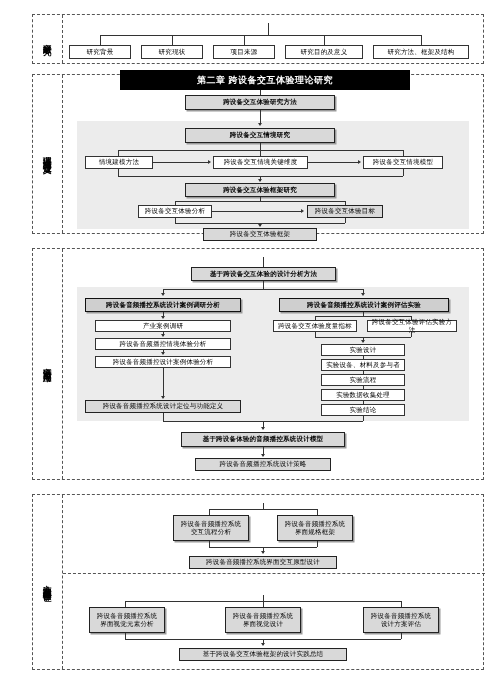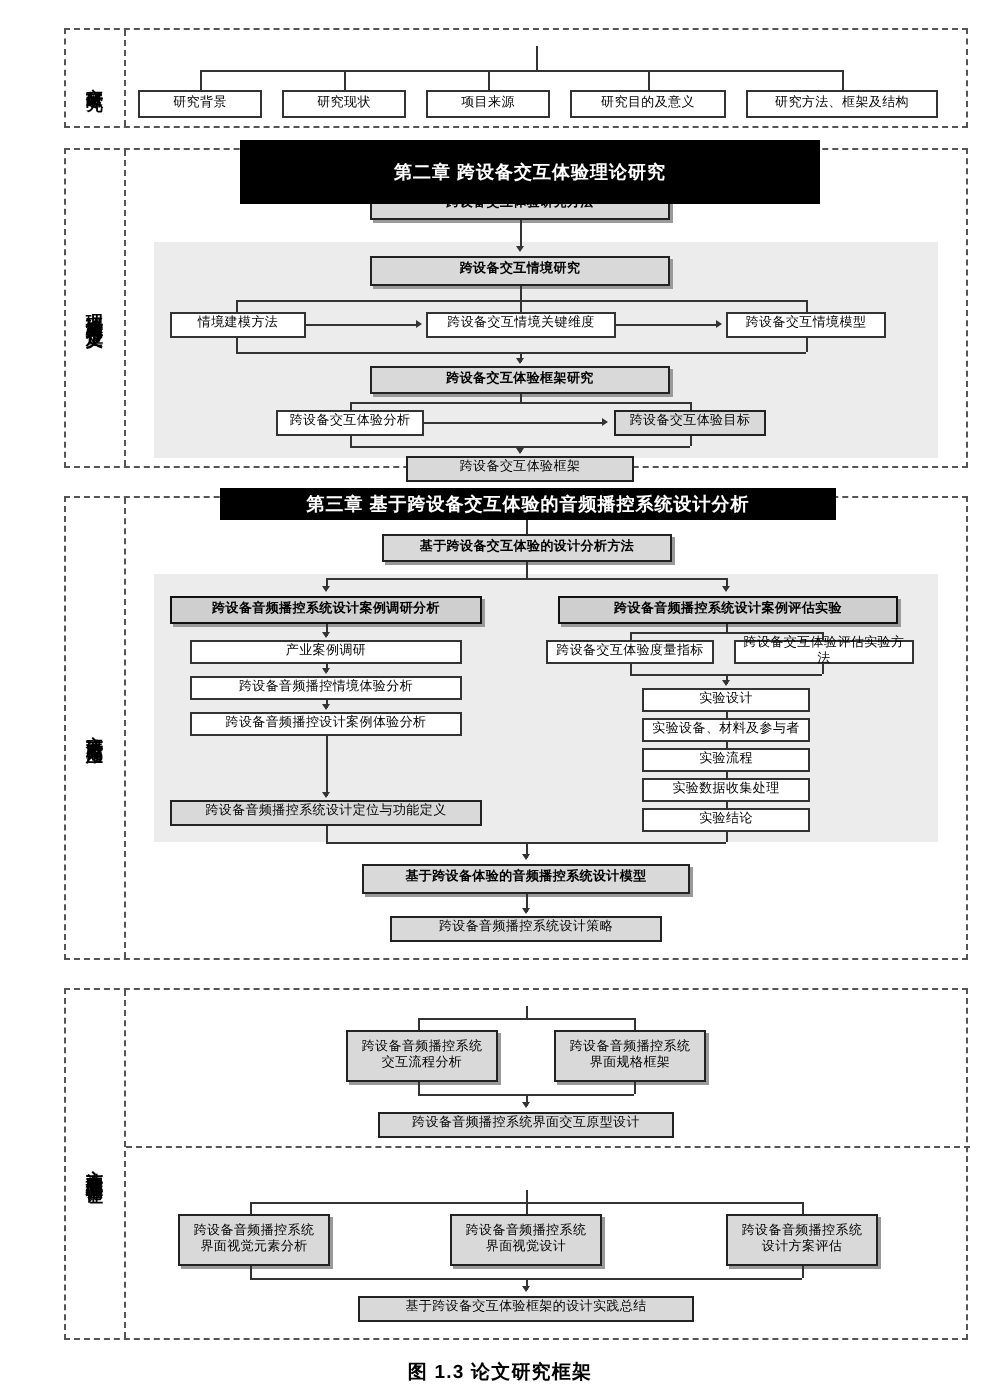--- a/index.html
+++ b/index.html
@@ -184,21 +184,21 @@
 
       <div class="ln lnv" style="left:112px;top:143px;height:5px;"></div>
       <div class="ln lnv" style="left:282px;top:143px;height:5px;"></div>
       <div class="ln lnh" style="left:112px;top:148px;width:170px;"></div>
       <div class="ln lnv" style="left:197px;top:148px;height:3px;"></div>
       <div class="arrow" style="left:195px;top:149px;"></div>
 
       <div class="box grey" style="left:140px;top:153px;width:114px;height:13px;">跨设备交互体验框架</div>
     </div>
   </div>
-  <div class="chapter" style="left:120px;top:70px;width:290px;height:32px;">第二章 跨设备交互体验理论研究</div>
+  <div class="chapter" style="left:120px;top:70px;width:290px;height:20px;">第二章 跨设备交互体验理论研究</div>
 
   <div class="section" style="left:32px;top:248px;width:452px;height:232px;">
     <div class="vlabel">
       <span>方法研究与应用</span>
     </div>
     <div class="body">
 
       <div class="panel" style="left:14px;top:38px;width:392px;height:134px;"></div>
 
       <div class="box grey shadow b2" style="left:128px;top:18px;width:145px;height:14px;">基于跨设备交互体验的设计分析方法</div>
@@ -258,21 +258,20 @@
       <div class="ln lnh" style="left:100px;top:172px;width:200px;"></div>
       <div class="ln lnv" style="left:200px;top:172px;height:8px;"></div>
       <div class="arrow" style="left:198px;top:178px;"></div>
 
       <div class="box grey shadow b2" style="left:118px;top:183px;width:164px;height:15px;">基于跨设备体验的音频播控系统设计模型</div>
       <div class="ln lnv" style="left:200px;top:198px;height:9px;"></div>
       <div class="arrow" style="left:198px;top:205px;"></div>
       <div class="box grey" style="left:132px;top:209px;width:136px;height:13px;">跨设备音频播控系统设计策略</div>
     </div>
   </div>
-  <div class="chapter" style="left:110px;top:244px;width:308px;height:16px;">第三章 基于跨设备交互体验的音频播控系统设计分析</div>
 
   <div class="section" style="left:32px;top:494px;width:452px;height:176px;">
     <div class="vlabel">
       <span>方法实践与理论验证</span>
     </div>
     <div class="body">
 
       <div style="position:absolute;left:0;top:78px;width:422px;border-top:1px dashed #555;"></div>
 
       <div class="ln lnv" style="left:200px;top:8px;height:6px;"></div>
@@ -309,15 +308,14 @@
       <div class="ln lnv" style="left:62px;top:138px;height:6px;"></div>
       <div class="ln lnv" style="left:338px;top:138px;height:6px;"></div>
       <div class="ln lnh" style="left:62px;top:144px;width:276px;"></div>
       <div class="ln lnv" style="left:200px;top:144px;height:6px;"></div>
       <div class="arrow" style="left:198px;top:148px;"></div>
 
       <div class="box grey" style="left:116px;top:153px;width:168px;height:13px;">基于跨设备交互体验框架的设计实践总结</div>
     </div>
   </div>
 
-  <div class="caption" style="top:680px;">图 1.3 论文研究框架</div>
 
 </div>
 
 </body></html>

